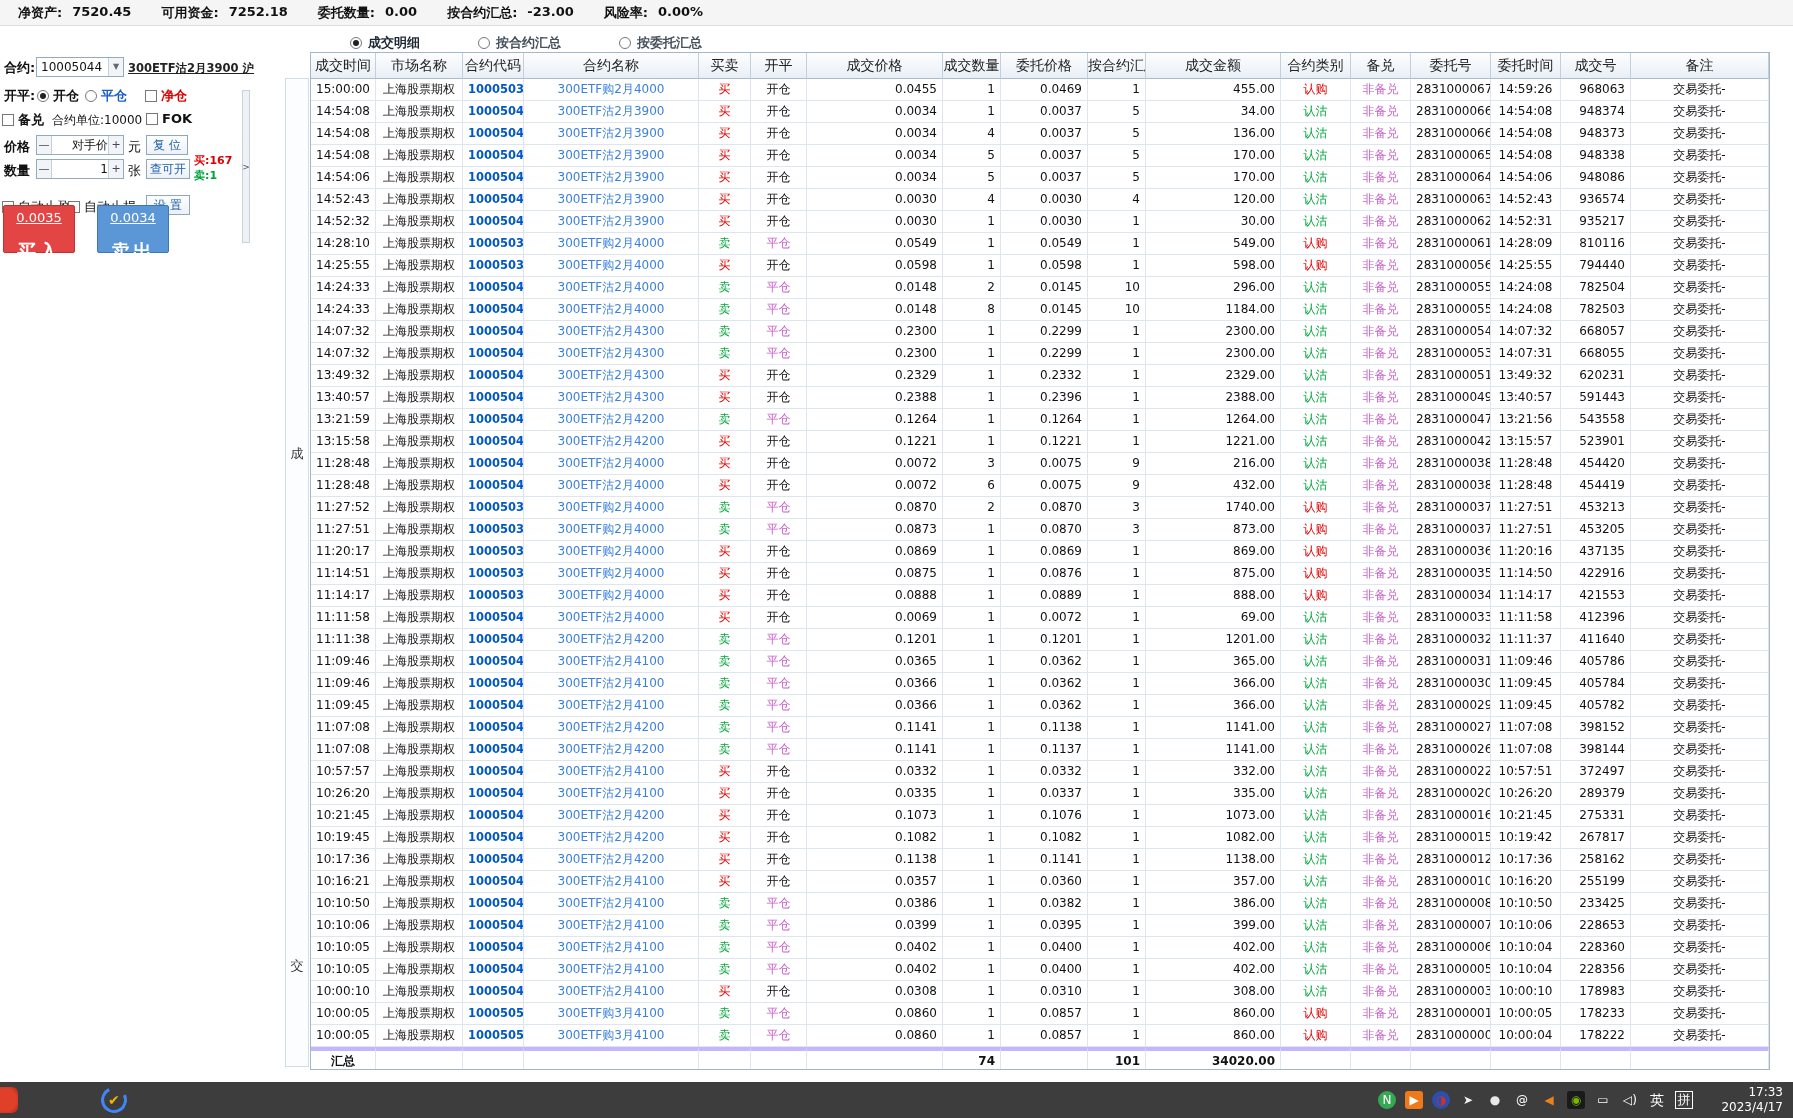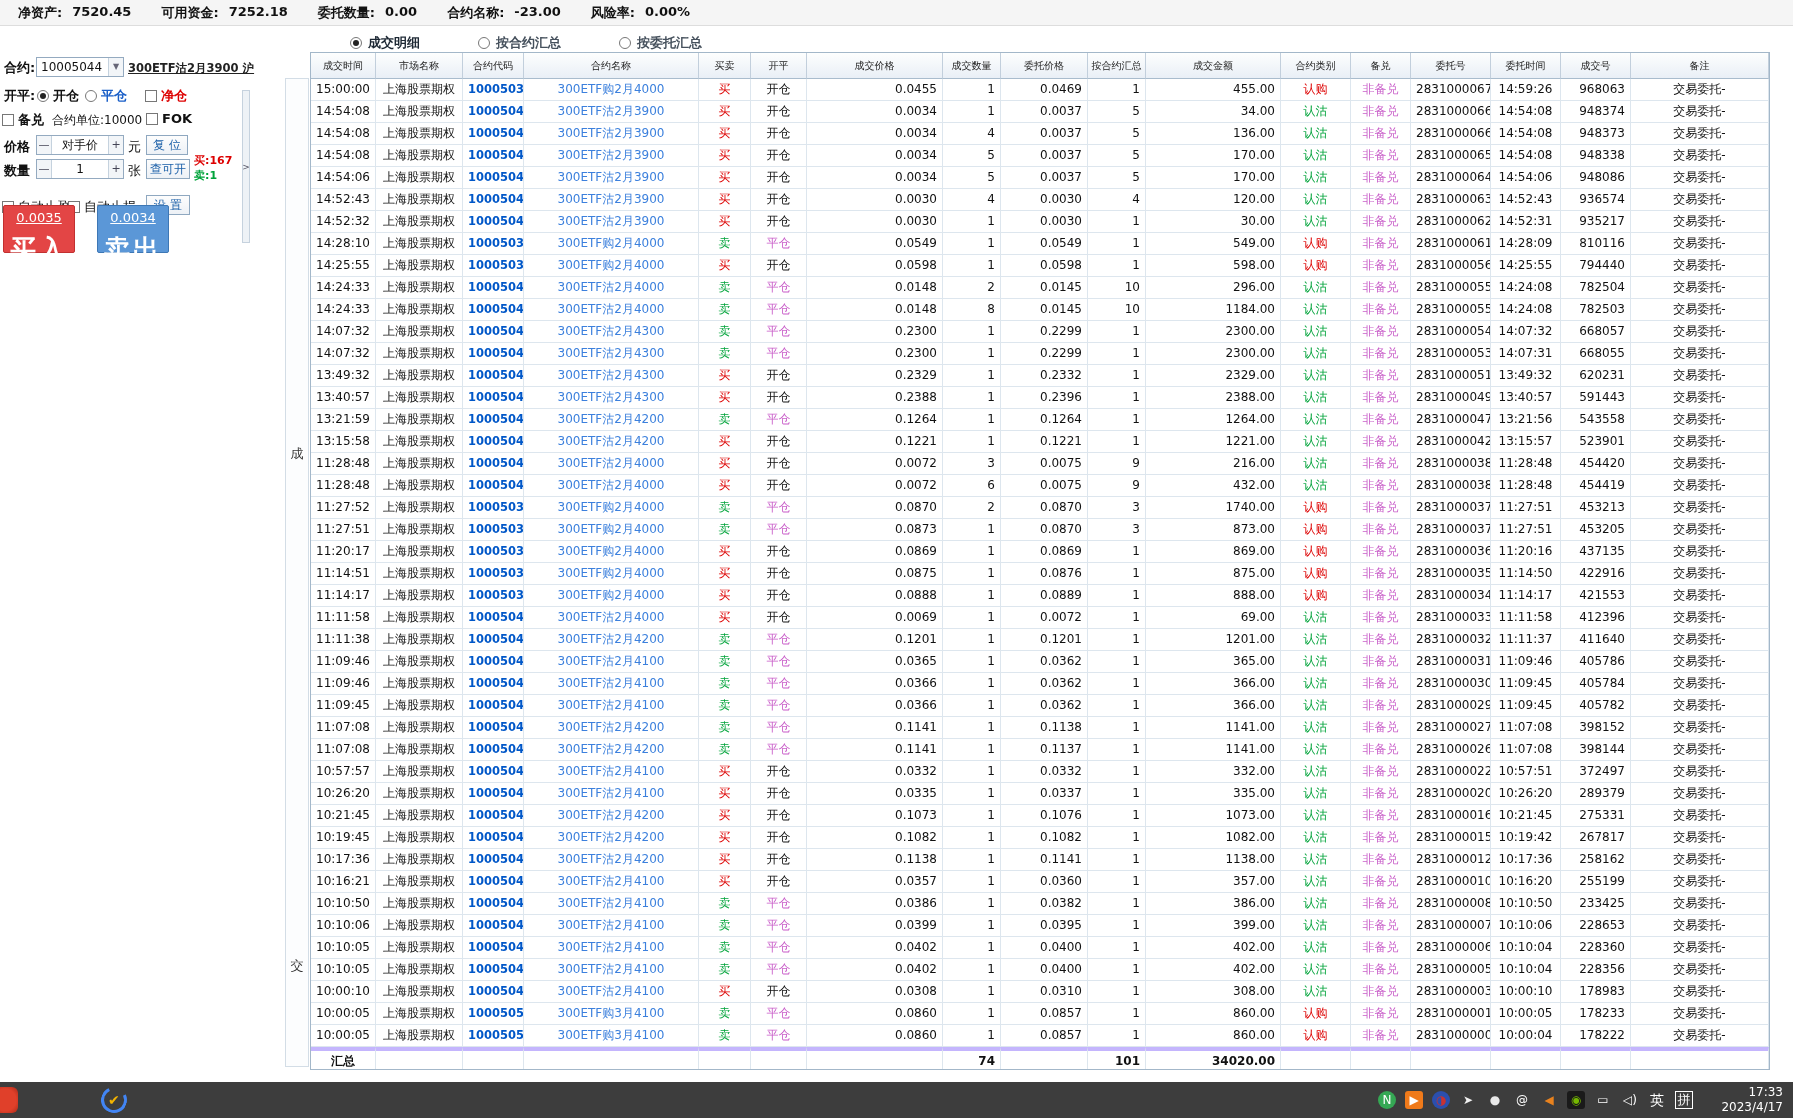--- a/index.html
+++ b/index.html
@@ -24,49 +24,49 @@
   .radio { width:12px; height:12px; border:1px solid #777; border-radius:50%; background:#fff; display:inline-block; flex:none; }
   .radio.sel::after { content:""; display:block; width:6px; height:6px; border-radius:50%; background:#222; margin:2px; }
   .checkbox { width:12px; height:12px; border:1px solid #777; background:#fff; display:inline-block; flex:none; }
   .opt-lbl { margin-left:4px; font-weight:bold; }
   .blue-txt { color:#1a5fc8; }
   .red-txt { color:#dd0000; }
   .spin { border:1px solid #94aac0; height:20px; display:flex; font-size:12px; }
   .spin .stepdn, .spin .stepup { width:15px; background:#f2f5f8; text-align:center; line-height:18px; color:#445; font-size:11px; }
   .spin .stepdn { border-right:1px solid #c5d2de; }
   .spin .stepup { border-left:1px solid #c5d2de; }
-  .spin .sval { flex:1; text-align:center; line-height:18px; }
+  .spin .sval { flex:1; text-align:right; line-height:18px; }
   .sbtn { border:1px solid #8fa8c0; background:linear-gradient(#fdfdfd,#edf1f6); color:#1a5fa8; font-size:12px;
           text-align:center; line-height:18px; height:20px; cursor:default; }
   .cnt-buy { position:absolute; left:194px; top:109px; font-size:11px; font-weight:bold; color:#dd0000; }
   .cnt-sell { position:absolute; left:194px; top:123px; font-size:11px; font-weight:bold; color:#00a33a; }
   .bigbtn { position:absolute; width:72px; height:48px; color:#fff; text-align:center; border-radius:2px; top:179px; }
   .bigbtn .bp { font-size:13px; text-decoration:underline; margin-top:4px; }
-  .bigbtn .bt { font-size:26px; font-weight:bold; letter-spacing:3px; margin-top:7px; }
+  .bigbtn .bt { font-size:19px; font-weight:bold; letter-spacing:3px; margin-top:14px; }
   .bigbtn.buy { left:3px; background:#e34545; border:1px solid #c23030; }
   .bigbtn.sell { left:97px; background:#5b97d7; border:1px solid #3d77b5; }
 
   
   .vsplit { position:absolute; left:242px; top:90px; width:8px; height:153px; background:#eef2f6;
             border:1px solid #c6d2de; display:flex; align-items:center; justify-content:center;
             font-size:9px; color:#556; }
   .sidestrip { position:absolute; left:285px; top:78px; width:24px; height:989px; background:#fcfdfe;
                border:1px solid #d3dde6; }
   .sidestrip .ch { position:absolute; left:0; width:100%; text-align:center; font-size:13px; color:#333; }
 
   
   .tabsrow { position:absolute; left:350px; top:33px; height:20px; display:flex; gap:58px;
              font-size:13px; font-weight:bold; color:#45505c; }
   .tabitem { display:flex; align-items:center; gap:6px; }
   .tabitem.sel { color:#1c2733; }
 
   
   .tbl { position:absolute; left:310px; top:52px; width:1460px; border:1px solid #a3b7c9; background:#fff; }
   .grid { display:grid; grid-template-columns:65px 87px 61px 175px 52px 56px 136px 58px 87px 58px 135px 70px 60px 80px 70px 70px 138px; }
-  .hc { height:26px; line-height:25px; font-size:10px; color:#222; text-align:center;
+  .hc { height:26px; line-height:25px; font-size:14px; color:#222; text-align:center;
         background:linear-gradient(#fdfefe,#e9eff6); border-right:1px solid #c2cfdc; border-bottom:1px solid #a9bccd;
         white-space:nowrap; overflow:hidden; }
   .trow { display:contents; }
   .bc { height:22px; line-height:21px; font-size:12px; border-right:1px solid #dde6ee; border-bottom:1px solid #dde6ee;
         white-space:nowrap; overflow:hidden; padding:0 5px; }
   .al-c { text-align:center; } .al-r { text-align:right; }
   .col-code { color:#0057c8; font-weight:bold; font-size:11.5px; }
   .col-name { color:#3c80dd; }
   .tc { height:22px; line-height:21px; font-size:12px; font-weight:bold; border-right:1px solid #dde6ee;
         border-top:4px solid #c4b5fd; padding:0 5px; white-space:nowrap; }
@@ -97,21 +97,21 @@
     </div>
   <div class="pair">
       <span class="lbl">可用资金:</span>
       <span>7252.18</span>
     </div>
   <div class="pair">
       <span class="lbl">委托数量:</span>
       <span>0.00</span>
     </div>
   <div class="pair">
-      <span class="lbl">合约名称:</span>
+      <span class="lbl">按合约汇总:</span>
       <span>-23.00</span>
     </div>
   <div class="pair">
       <span class="lbl">风险率:</span>
       <span>0.00%</span>
     </div>
 </div>
 
 <div class="panel">
 

